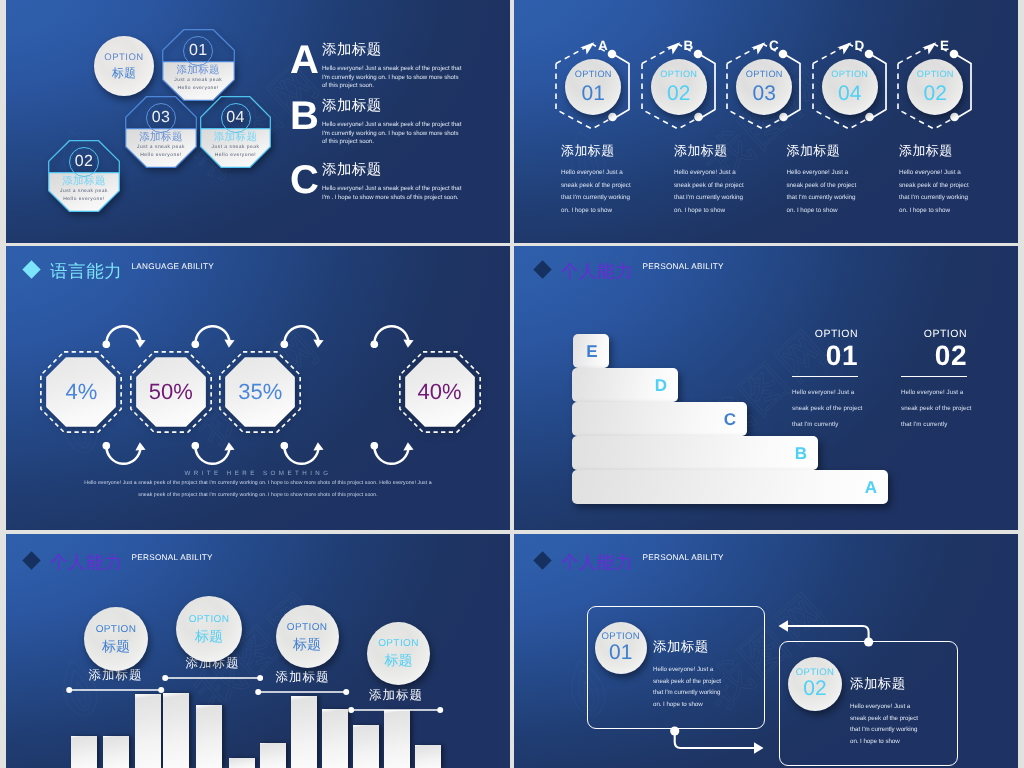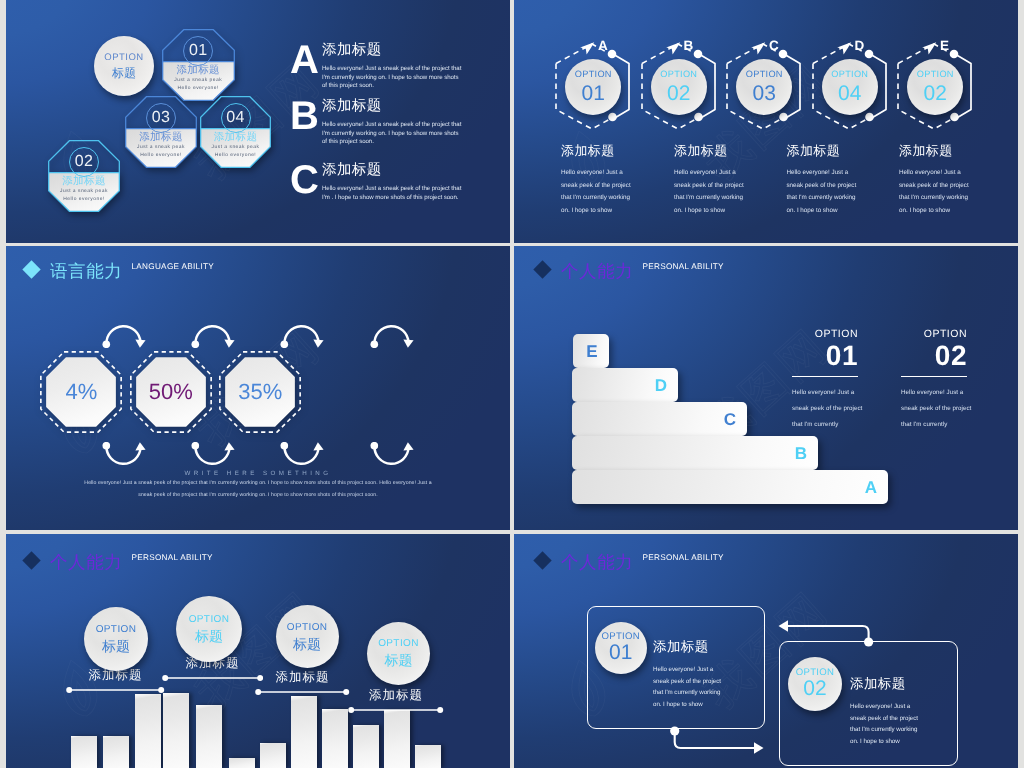--- a/index.html
+++ b/index.html
@@ -409,20 +409,27 @@
     </svg>
     <span class="p-val cyan">50%</span>
   </div>
   <div class="p-oct" style="left:213.4px;top:105px;">
     <svg width="82" height="82" viewBox="0 0 87 87" preserveAspectRatio="none">
       <polygon points="25.5,0.9 61.5,0.9 86.1,25.5 86.1,61.5 61.5,86.1 25.5,86.1 0.9,61.5 0.9,25.5" fill="none" stroke="#ffffff" stroke-width="1.7" stroke-dasharray="4.5,3.6"></polygon>
       <polygon points="27.5,6.5 59.5,6.5 80.5,27.5 80.5,59.5 59.5,80.5 27.5,80.5 6.5,59.5 6.5,27.5" fill="url(#pog)"></polygon>
     </svg>
     <span class="p-val blue">35%</span>
   </div>
+  <div class="p-oct" style="left:392.5px;top:105px;">
+    <svg width="82" height="82" viewBox="0 0 87 87" preserveAspectRatio="none">
+      <polygon points="25.5,0.9 61.5,0.9 86.1,25.5 86.1,61.5 61.5,86.1 25.5,86.1 0.9,61.5 0.9,25.5" fill="none" stroke="#ffffff" stroke-width="1.7" stroke-dasharray="4.5,3.6"></polygon>
+      <polygon points="27.5,6.5 59.5,6.5 80.5,27.5 80.5,59.5 59.5,80.5 27.5,80.5 6.5,59.5 6.5,27.5" fill="url(#pog)"></polygon>
+    </svg>
+    <span class="p-val cyan">40%</span>
+  </div>
   <svg class="arc-top" style="left:94.8px;top:74px;" width="48" height="28" viewBox="0 0 48 28">
       <path d="M5.5 24 A 17 17 0 0 1 39.5 22.5" fill="none" stroke="#ffffff" stroke-width="2.5" stroke-linecap="round"></path>
       <circle cx="5.3" cy="24.3" r="3.8" fill="#ffffff"></circle>
       <path d="M34.4 19.4 L44.6 20.3 L38.9 27.8 Z" fill="#ffffff"></path>
     </svg>
   <svg class="arc-top" style="left:184.2px;top:74px;" width="48" height="28" viewBox="0 0 48 28">
       <path d="M5.5 24 A 17 17 0 0 1 39.5 22.5" fill="none" stroke="#ffffff" stroke-width="2.5" stroke-linecap="round"></path>
       <circle cx="5.3" cy="24.3" r="3.8" fill="#ffffff"></circle>
       <path d="M34.4 19.4 L44.6 20.3 L38.9 27.8 Z" fill="#ffffff"></path>
     </svg>

